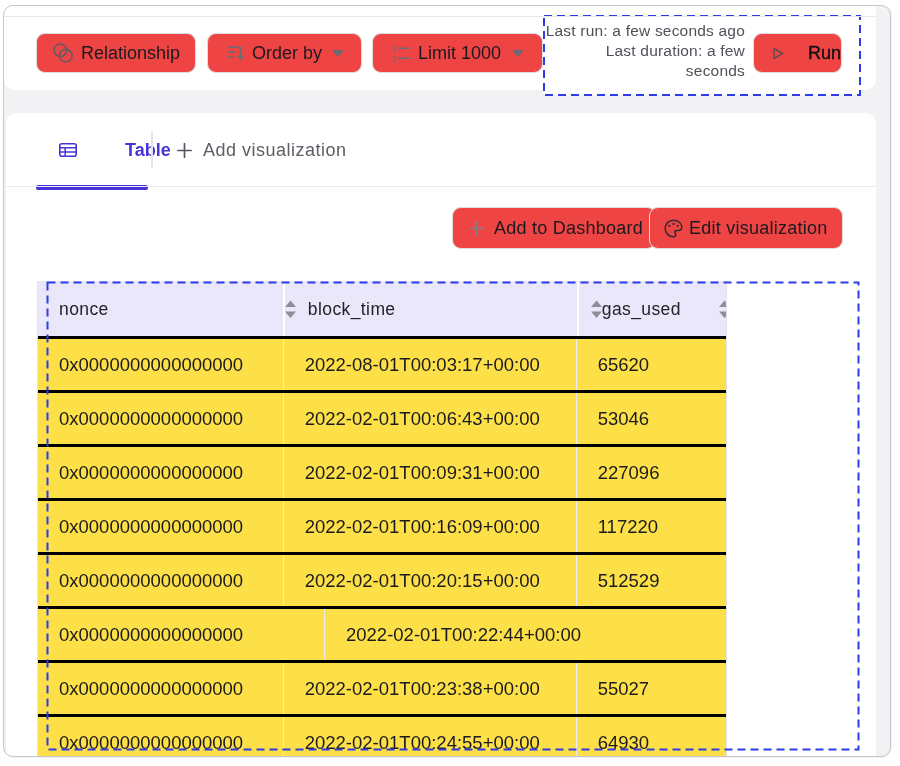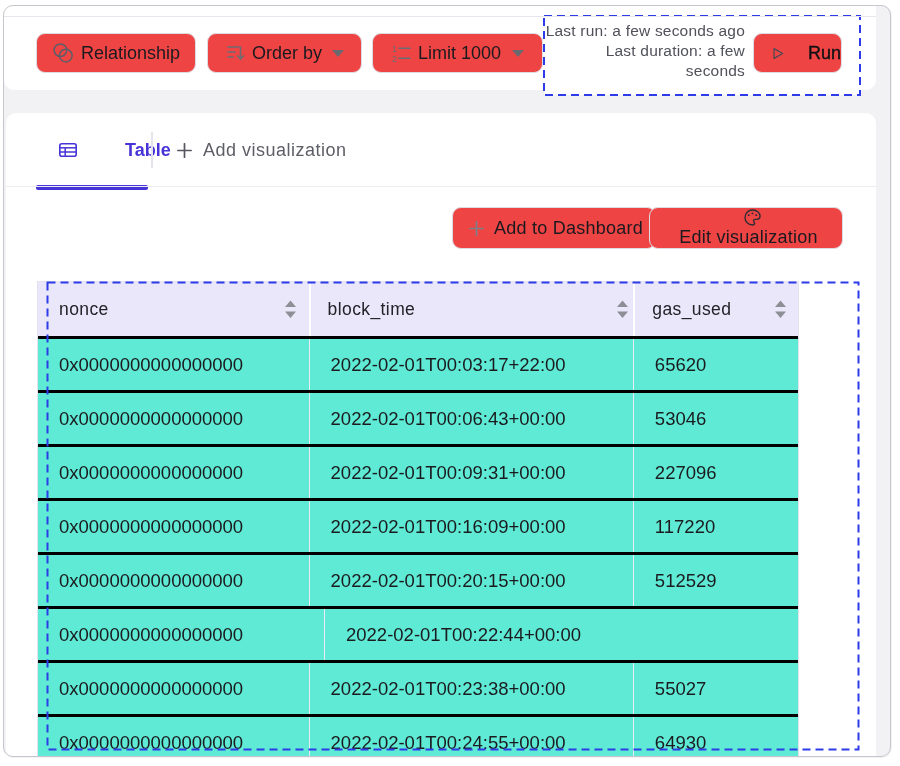--- a/index.html
+++ b/index.html
@@ -20,27 +20,27 @@
   #lastrun{left:545px;top:21px;width:200px;text-align:right;font-size:15.5px;color:#50515a;line-height:20px;letter-spacing:0.2px;}
   #btn-run{left:753px;top:33px;width:89px;height:40px;gap:15px;}
   
   #tabline{left:6px;top:186px;width:870px;height:1px;background:#ebebf0;}
   #tabsep{left:151px;top:132px;width:1.5px;height:36px;background:#e4e4ea;}
   #tab-table{left:59px;top:140px;height:20px;display:flex;align-items:center;color:#4734d8;font-weight:bold;font-size:18px;gap:42px;}
   #tab-underline{left:36px;top:184.5px;width:112px;height:5px;background:#4734d8;border-radius:2px;}
   #tab-addviz{left:177px;top:140px;height:20px;display:flex;align-items:center;color:#5d5e66;font-size:18px;letter-spacing:0.5px;}
   
   #btn-dash{left:452px;top:207px;width:204px;height:42px;}
-  #btn-edit{left:649px;top:207px;width:194px;height:42px;flex-direction:column;}
-  
-  #dtable{left:37px;top:281px;width:762px;height:476px;overflow:hidden;border:1px solid #e2e2ec;border-top:1px solid #e6e4f2;box-sizing:border-box;background:#5eead4;}
+  #btn-edit{left:649px;top:207px;width:194px;height:42px;}
+  
+  #dtable{left:37px;top:281px;width:690px;height:476px;overflow:hidden;border:1px solid #e2e2ec;border-top:1px solid #e6e4f2;box-sizing:border-box;background:#fde047;}
   .hrow{display:flex;height:54px;background:#e9e7f9;}
   .hcell{box-sizing:border-box;position:relative;display:flex;align-items:center;font-size:17.5px;color:#222228;letter-spacing:0.4px;}
   .hcell .lab{padding-left:21px;}
-  .hcell.c2 .lab,.hcell.c3 .lab{padding-left:17px;}
+  .hcell.c2 .lab,.hcell.c3 .lab{padding-left:23px;}
   .row{display:flex;height:54px;box-sizing:border-box;border-top:3px solid #000000;}
   .cell{box-sizing:border-box;display:flex;align-items:center;padding-left:21px;font-size:18.5px;color:#1b1b1f;border-left:1px solid #ebebf1;}
   .cell:first-child{border-left:none;}
   .c1{width:286px;}
   .c2{width:343px;}
   .c3{width:174px;}
   .hcell.c2,.hcell.c3{border-left:2px solid #fff;}
   .sort{position:absolute;top:18px;}
   svg{display:block;}
   .z2{z-index:2;}
@@ -165,21 +165,21 @@
       <div class="hcell c3">
           <span class="lab">gas_used</span>
         <svg class="sort" style="left:139px" width="13" height="19" viewBox="0 0 13 19">
             <path d="M6.5 0.5 L12 7 L1 7 Z" fill="#8e8f96"></path>
             <path d="M1 11.5 L12 11.5 L6.5 18 Z" fill="#8e8f96"></path>
           </svg>
       </div>
     </div>
     <div class="row">
         <div class="cell c1">0x0000000000000000</div>
-        <div class="cell c2">2022-02-01T00:03:17+22:00</div>
+        <div class="cell c2">2022-08-01T00:03:17+00:00</div>
         <div class="cell c3">65620</div>
       </div>
     <div class="row">
         <div class="cell c1">0x0000000000000000</div>
         <div class="cell c2">2022-02-01T00:06:43+00:00</div>
         <div class="cell c3">53046</div>
       </div>
     <div class="row">
         <div class="cell c1">0x0000000000000000</div>
         <div class="cell c2">2022-02-01T00:09:31+00:00</div>

